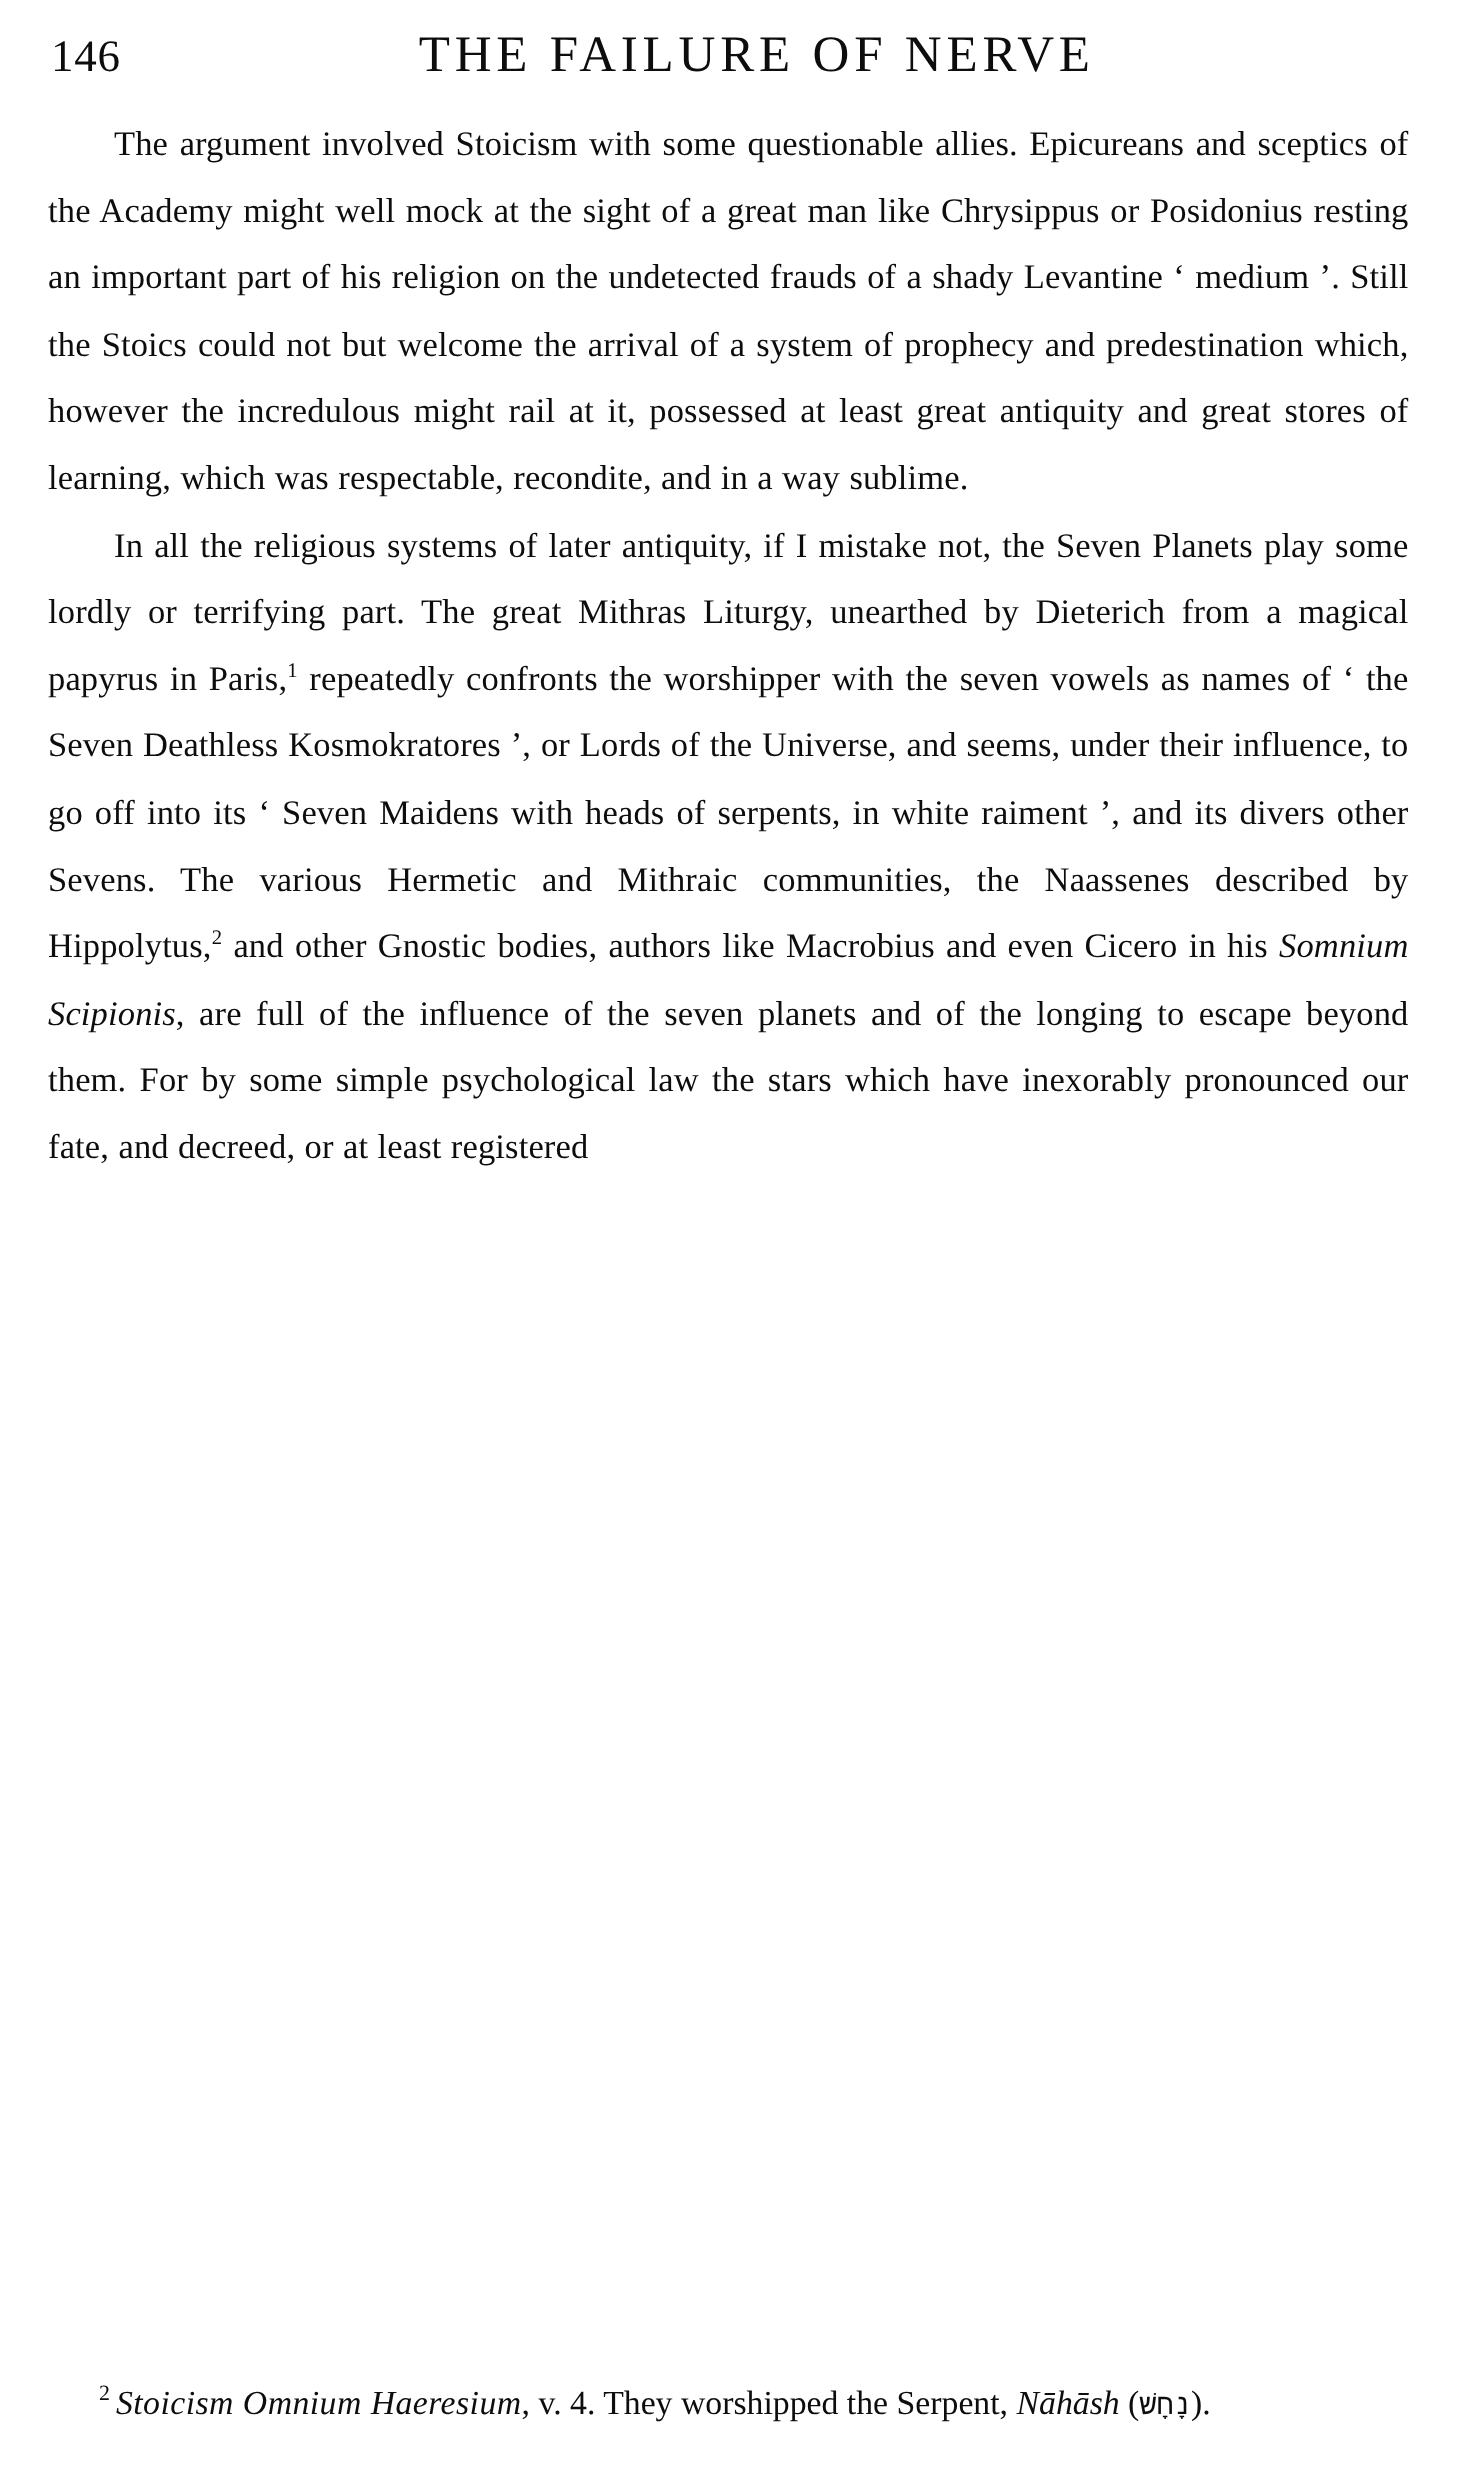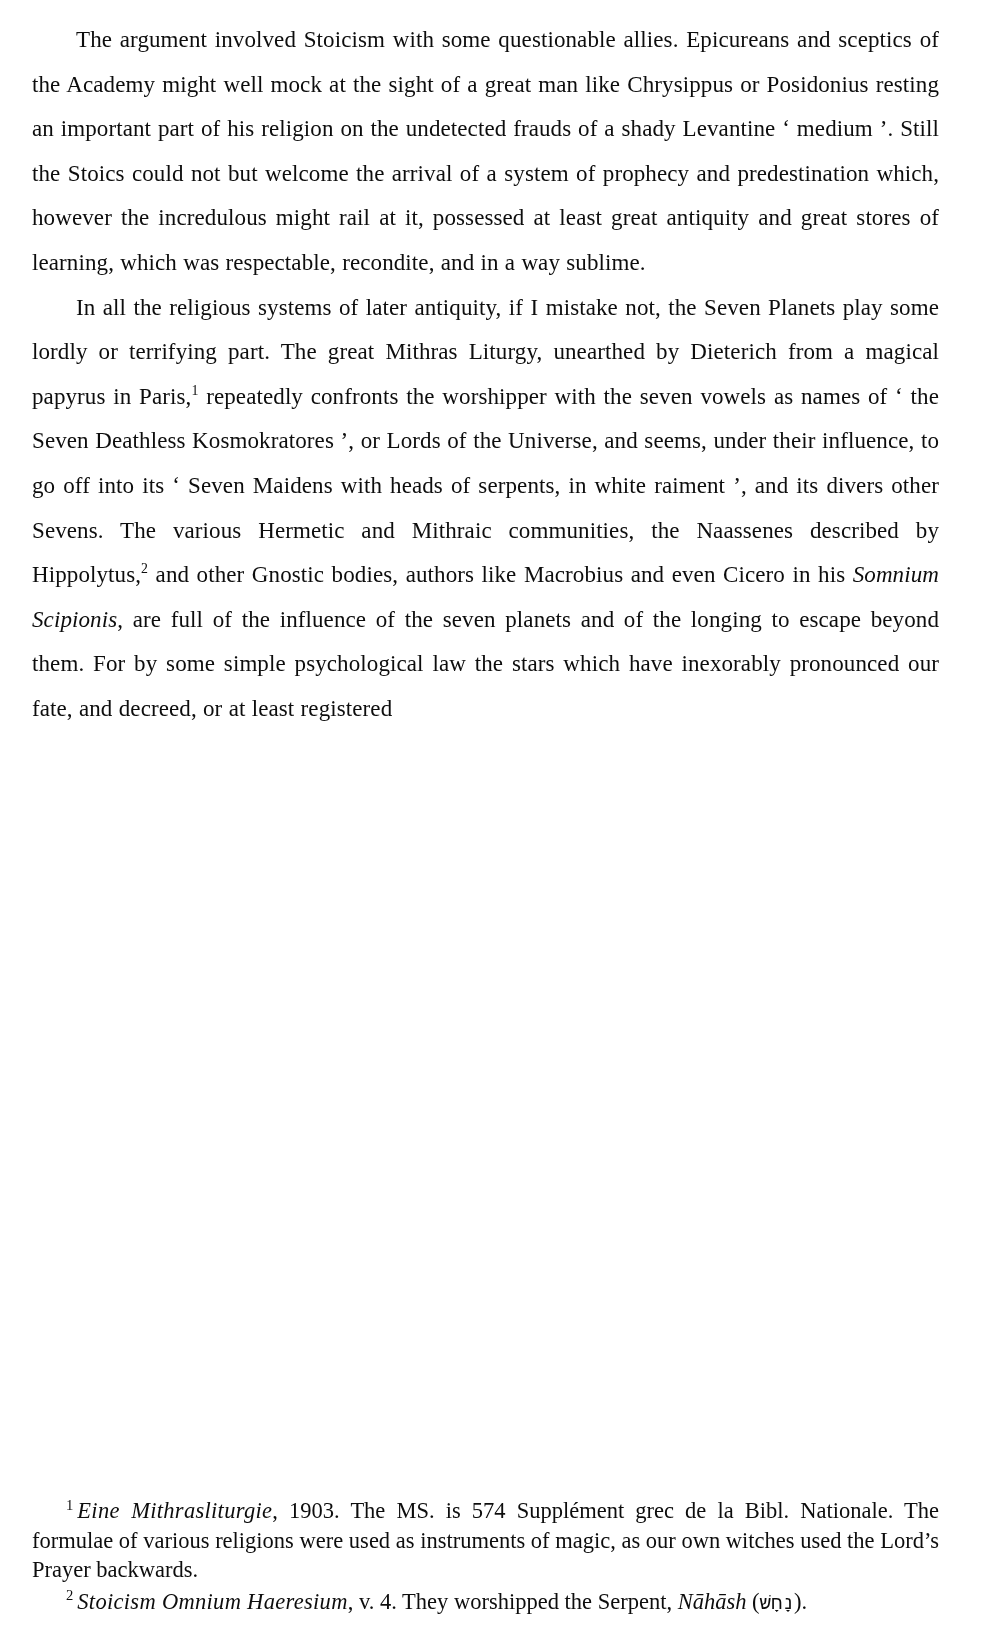--- a/index.html
+++ b/index.html
@@ -97,24 +97,27 @@
     font-family: Liberation Mono, monospace;
     font-size: 0.85em;
   }
   .sp { letter-spacing: 0.3px; }
 </style>
 </head>
 <body>
 
 <div class="page">
 
+  <div class="running-head">
+    <div class="folio">146</div>
+    <div class="head-title">THE FAILURE OF NERVE</div>
+  </div>
 
   <div class="body-text">
     <p><span>The argument involved Stoicism with some questionable allies. Epicureans and sceptics of the Academy might well mock at the sight of a great man like Chrysippus or Posidonius resting an important part of his religion on the undetected frauds of a shady Levantine ‘ medium ’. Still the Stoics could not but welcome the arrival of a system of prophecy and predestination which, however the incredulous might rail at it, possessed at least great antiquity and great stores of learning, which was respectable, recondite, and in a way sublime.</span></p>
     <p><span>In all the religious systems of later antiquity, if I mistake not, the Seven Planets play some lordly or terrifying part. The great Mithras Liturgy, unearthed by Dieterich from a magical papyrus in Paris,</span><sup>1</sup><span> repeatedly confronts the worshipper with the seven vowels as names of ‘ the Seven Deathless Kosmokratores ’, or Lords of the Universe, and seems, under their influence, to go off into its ‘ Seven Maidens with heads of serpents, in white raiment ’, and its divers other Sevens. The various Hermetic and Mithraic communities, the Naassenes described by Hippolytus,</span><sup>2</sup><span> and other Gnostic bodies, authors like Macrobius and even Cicero in his </span><span class="ital">Somnium Scipionis</span><span>, are full of the influence of the seven planets and of the longing to escape beyond them. For by some simple psychological law the stars which have inexorably pronounced our fate, and decreed, or at least registered</span></p>
   </div>
 
   <div class="footnotes">
-    <p class="fn1"><span class="fn-mark">1</span><span class="ital sp">Eine Mithrasliturgie</span><span>, 1903. The MS. is 574 Supplément grec de la Bibl. Nationale. The formulae of various religions were used as instruments of magic, as our own witches used the Lord’s Prayer backwards.</span></p>
     <p class="fn2"><span class="fn-mark">2</span><span class="ital sp">Stoicism Omnium Haeresium</span><span>, v. 4. They worshipped the Serpent, </span><span class="ital">Nāhāsh</span><span> (</span><span class="heb">נָחָשׁ</span><span>).</span></p>
   </div>
 
 </div>
 
 </body></html>

